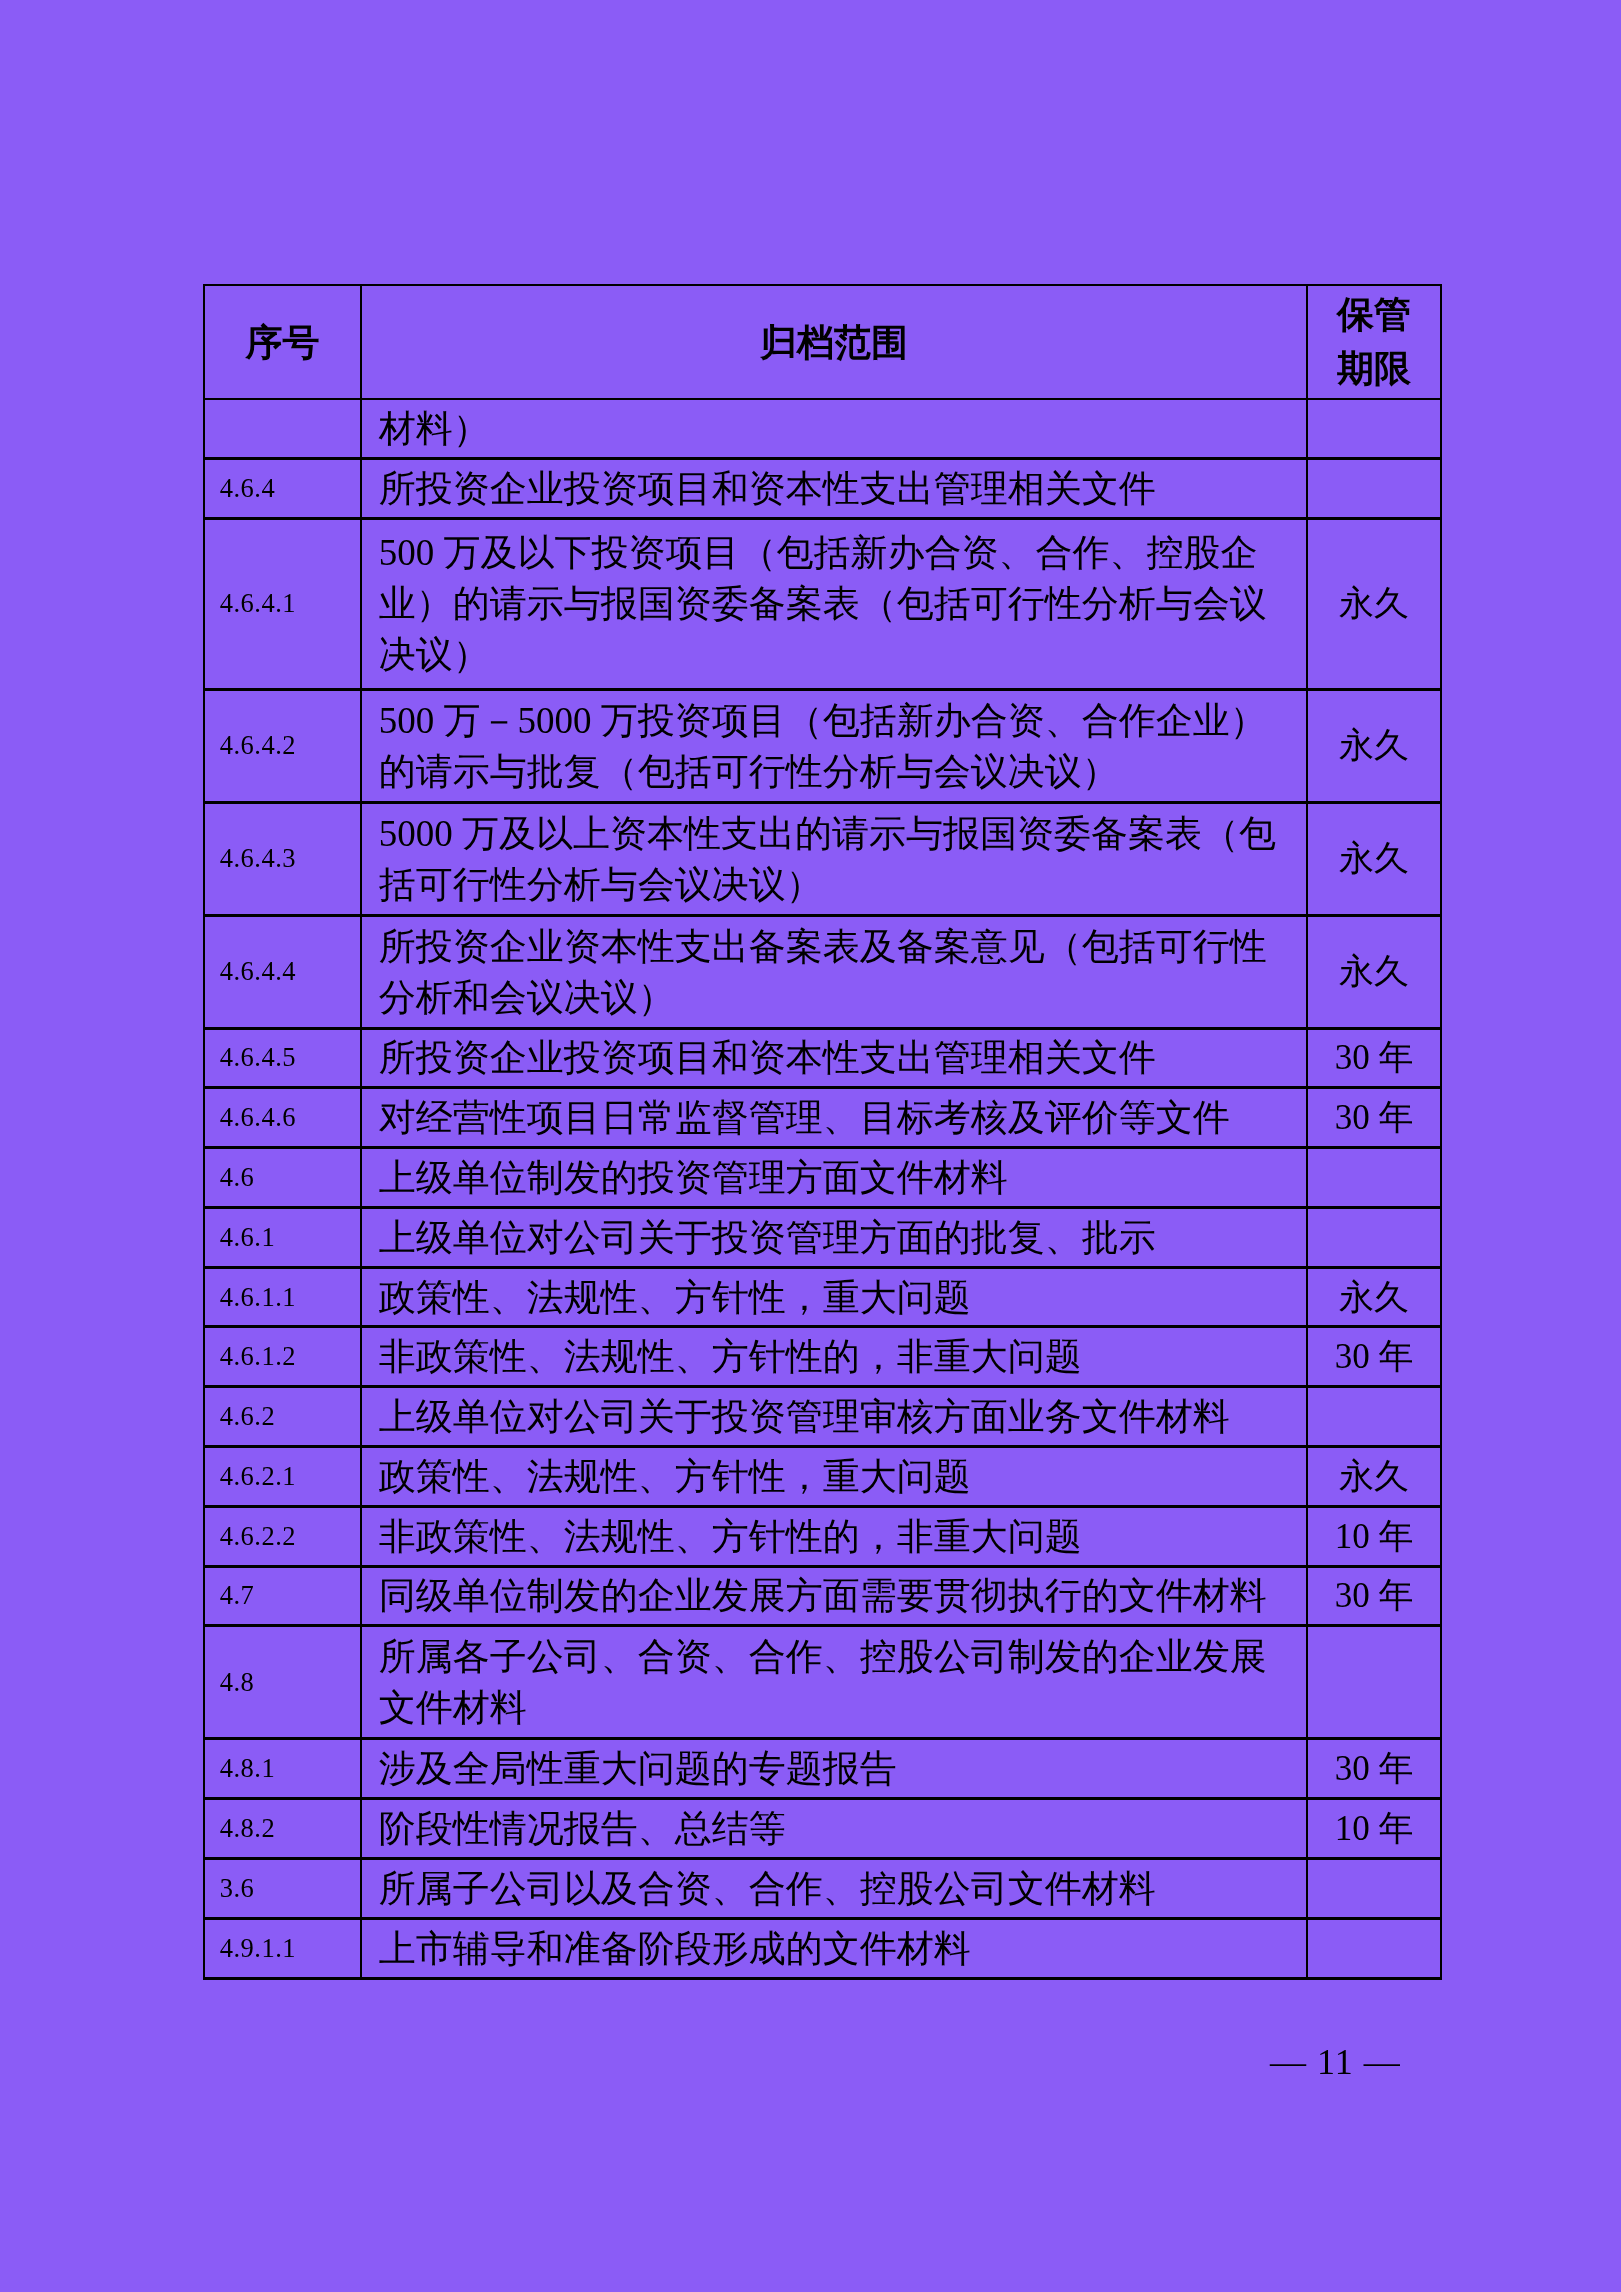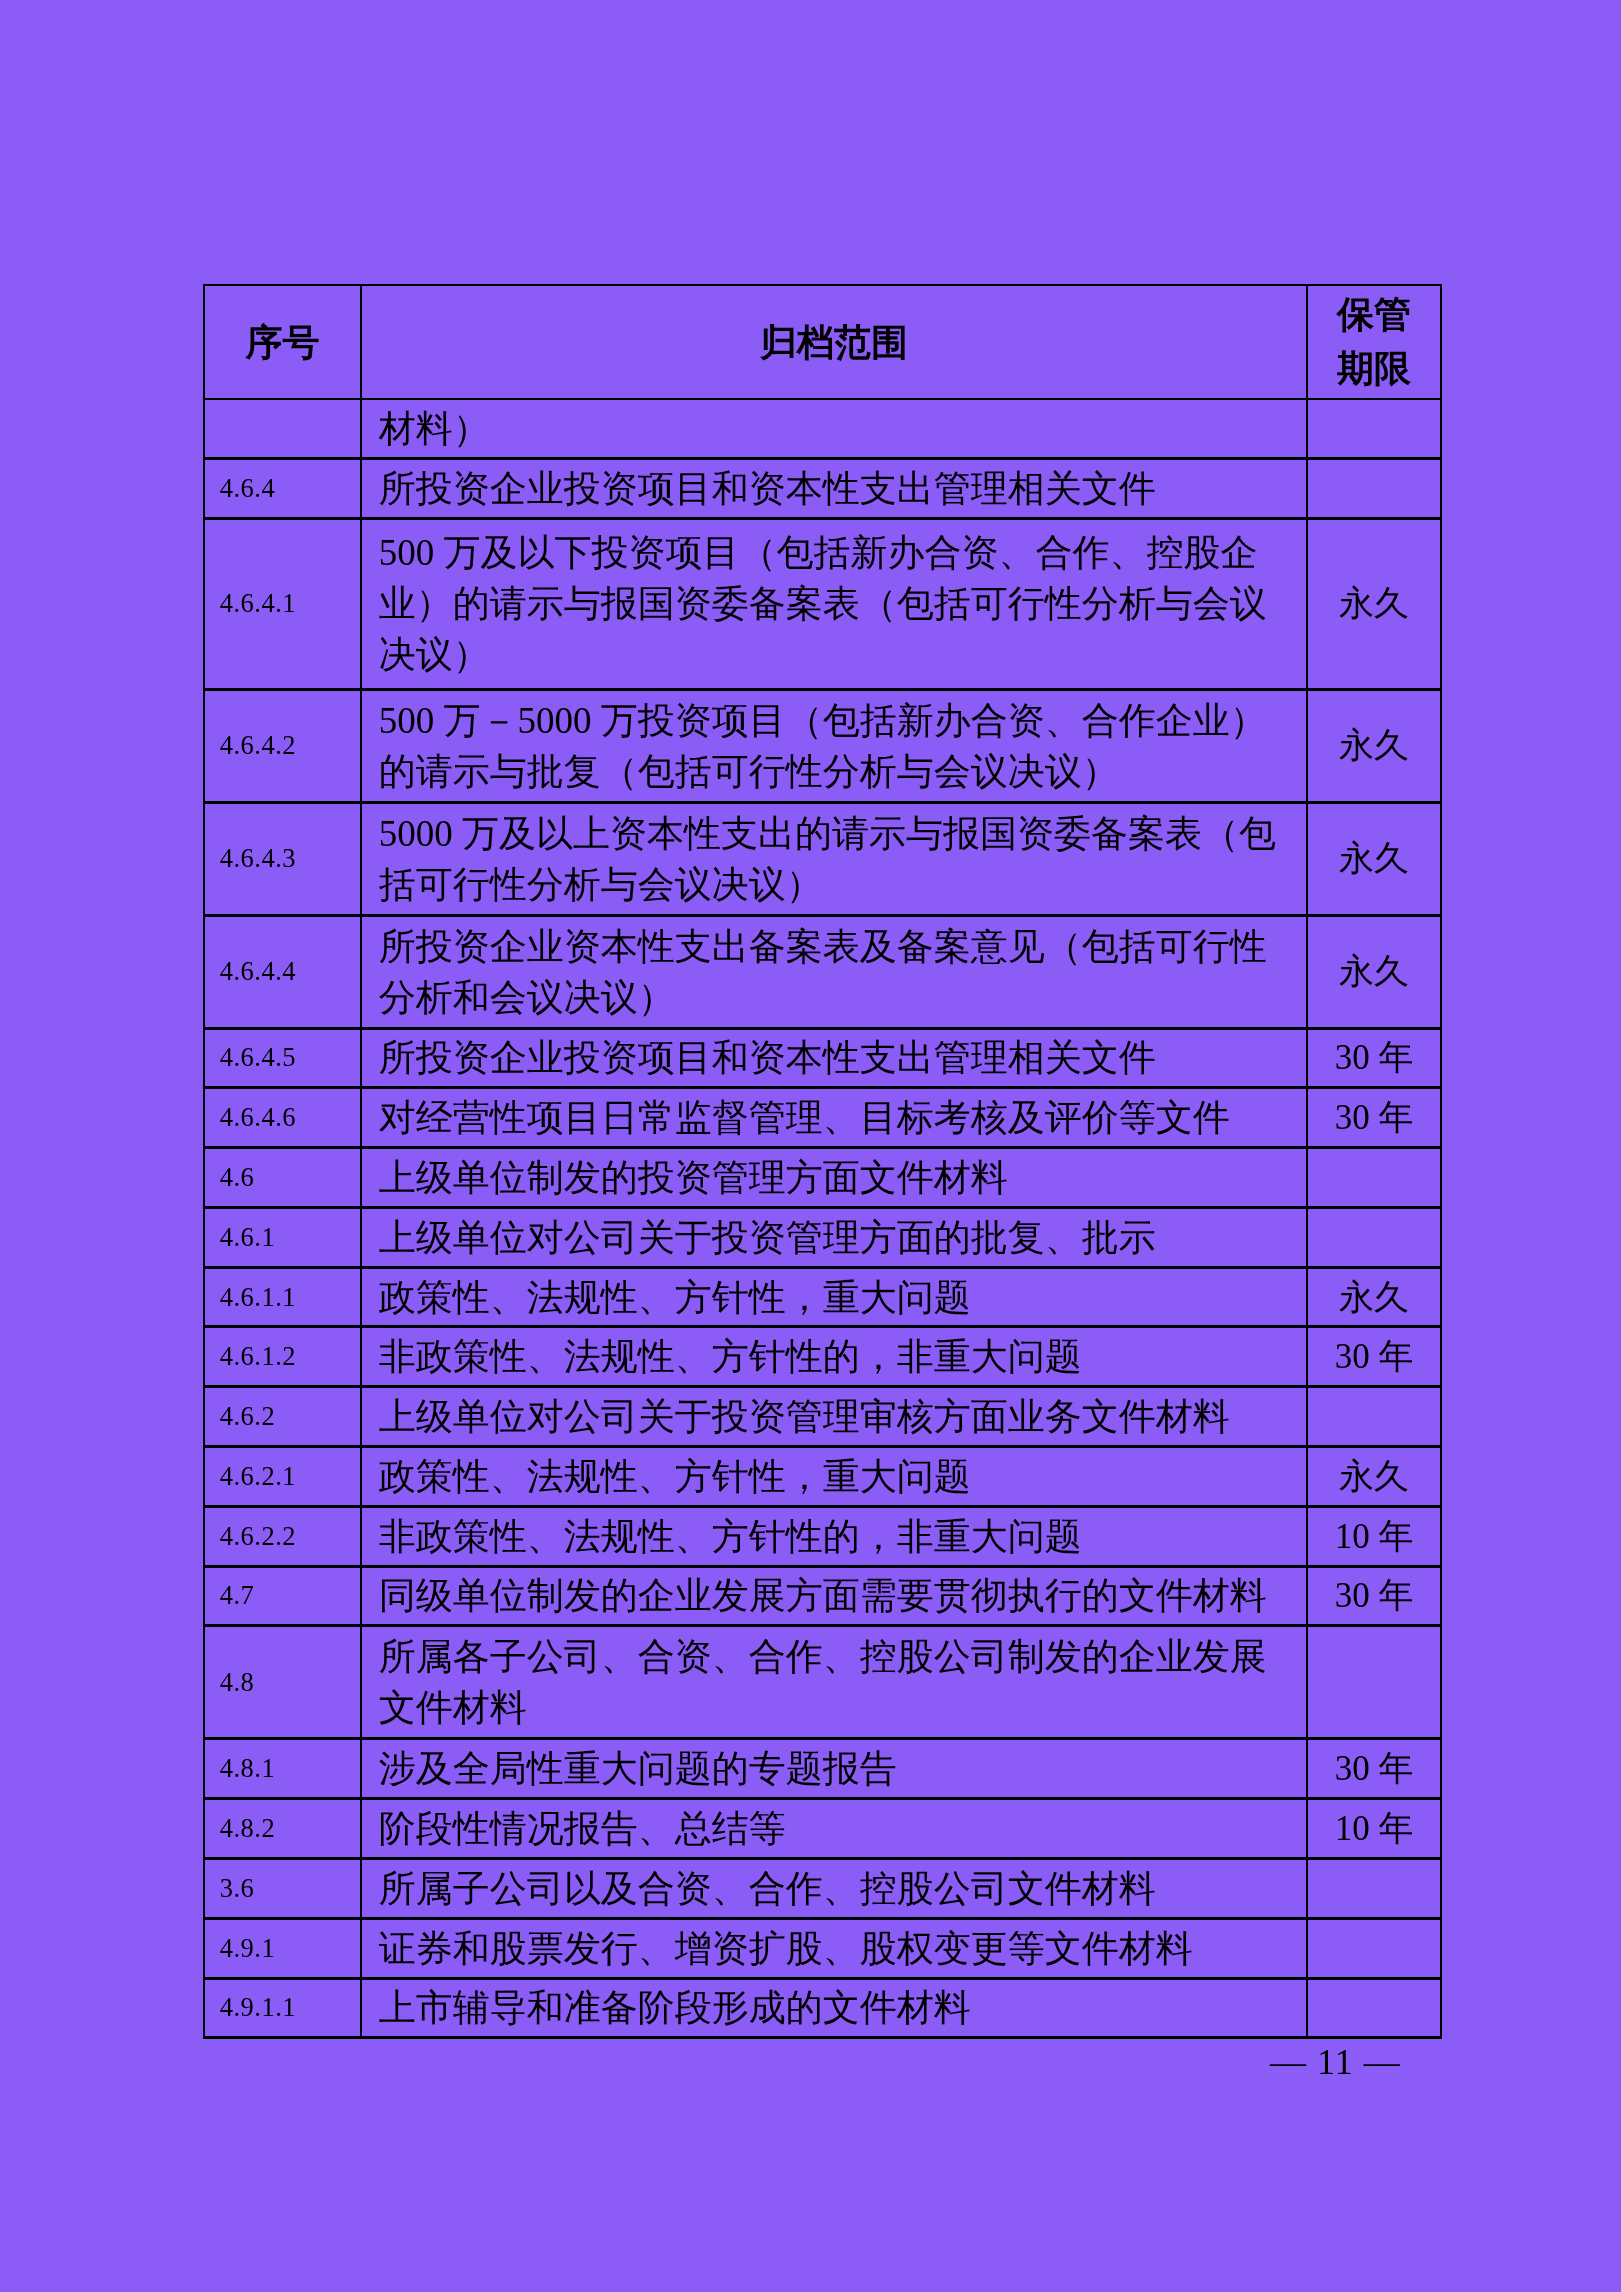--- a/index.html
+++ b/index.html
@@ -203,25 +203,20 @@
         <td class="no">4.8.2</td>
         <td class="scope">阶段性情况报告、总结等</td>
         <td class="ret">10 年</td>
       </tr>
       <tr class="h1 emph">
         <td class="no">3.6</td>
         <td class="scope">所属子公司以及合资、合作、控股公司文件材料</td>
         <td class="ret"></td>
       </tr>
       <tr class="h1">
-        <td class="no">4.9.1</td>
-        <td class="scope">证券和股票发行、增资扩股、股权变更等文件材料</td>
-        <td class="ret"></td>
-      </tr>
-      <tr class="h1">
         <td class="no">4.9.1.1</td>
         <td class="scope">上市辅导和准备阶段形成的文件材料</td>
         <td class="ret"></td>
       </tr>
     </tbody>
   </table>
 
   <div class="page-number">— 11 —</div>
 
 </div>

